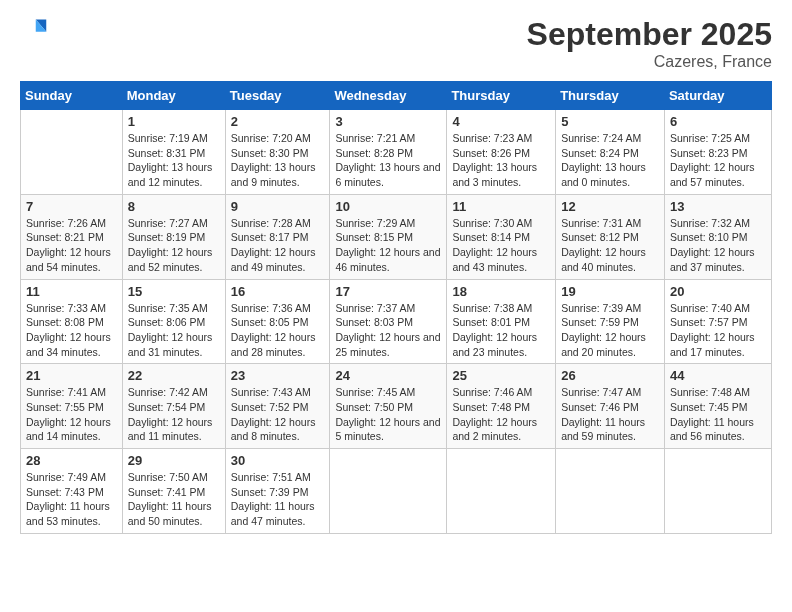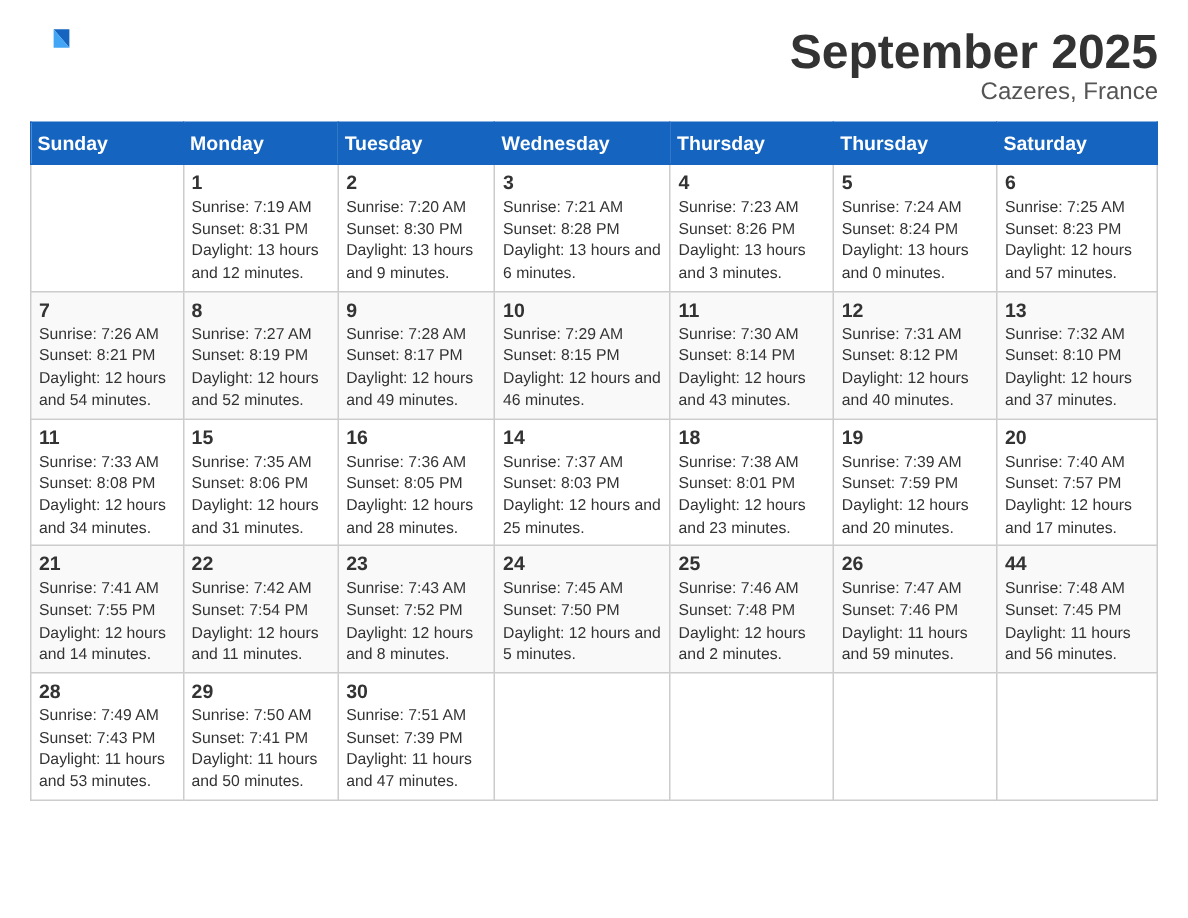--- a/index.html
+++ b/index.html
@@ -144,21 +144,21 @@
         <td><span class="day-number">13</span>
         <span class="day-info">Sunrise: 7:32 AM<br>Sunset: 8:10 PM<br>Daylight: 12 hours and 37 minutes.</span></td>
       </tr>
       <tr>
         <td><span class="day-number">11</span>
         <span class="day-info">Sunrise: 7:33 AM<br>Sunset: 8:08 PM<br>Daylight: 12 hours and 34 minutes.</span></td>
         <td><span class="day-number">15</span>
         <span class="day-info">Sunrise: 7:35 AM<br>Sunset: 8:06 PM<br>Daylight: 12 hours and 31 minutes.</span></td>
         <td><span class="day-number">16</span>
         <span class="day-info">Sunrise: 7:36 AM<br>Sunset: 8:05 PM<br>Daylight: 12 hours and 28 minutes.</span></td>
-        <td><span class="day-number">14</span>
+        <td><span class="day-number">17</span>
         <span class="day-info">Sunrise: 7:37 AM<br>Sunset: 8:03 PM<br>Daylight: 12 hours and 25 minutes.</span></td>
         <td><span class="day-number">18</span>
         <span class="day-info">Sunrise: 7:38 AM<br>Sunset: 8:01 PM<br>Daylight: 12 hours and 23 minutes.</span></td>
         <td><span class="day-number">19</span>
         <span class="day-info">Sunrise: 7:39 AM<br>Sunset: 7:59 PM<br>Daylight: 12 hours and 20 minutes.</span></td>
         <td><span class="day-number">20</span>
         <span class="day-info">Sunrise: 7:40 AM<br>Sunset: 7:57 PM<br>Daylight: 12 hours and 17 minutes.</span></td>
       </tr>
       <tr>
         <td><span class="day-number">21</span>

